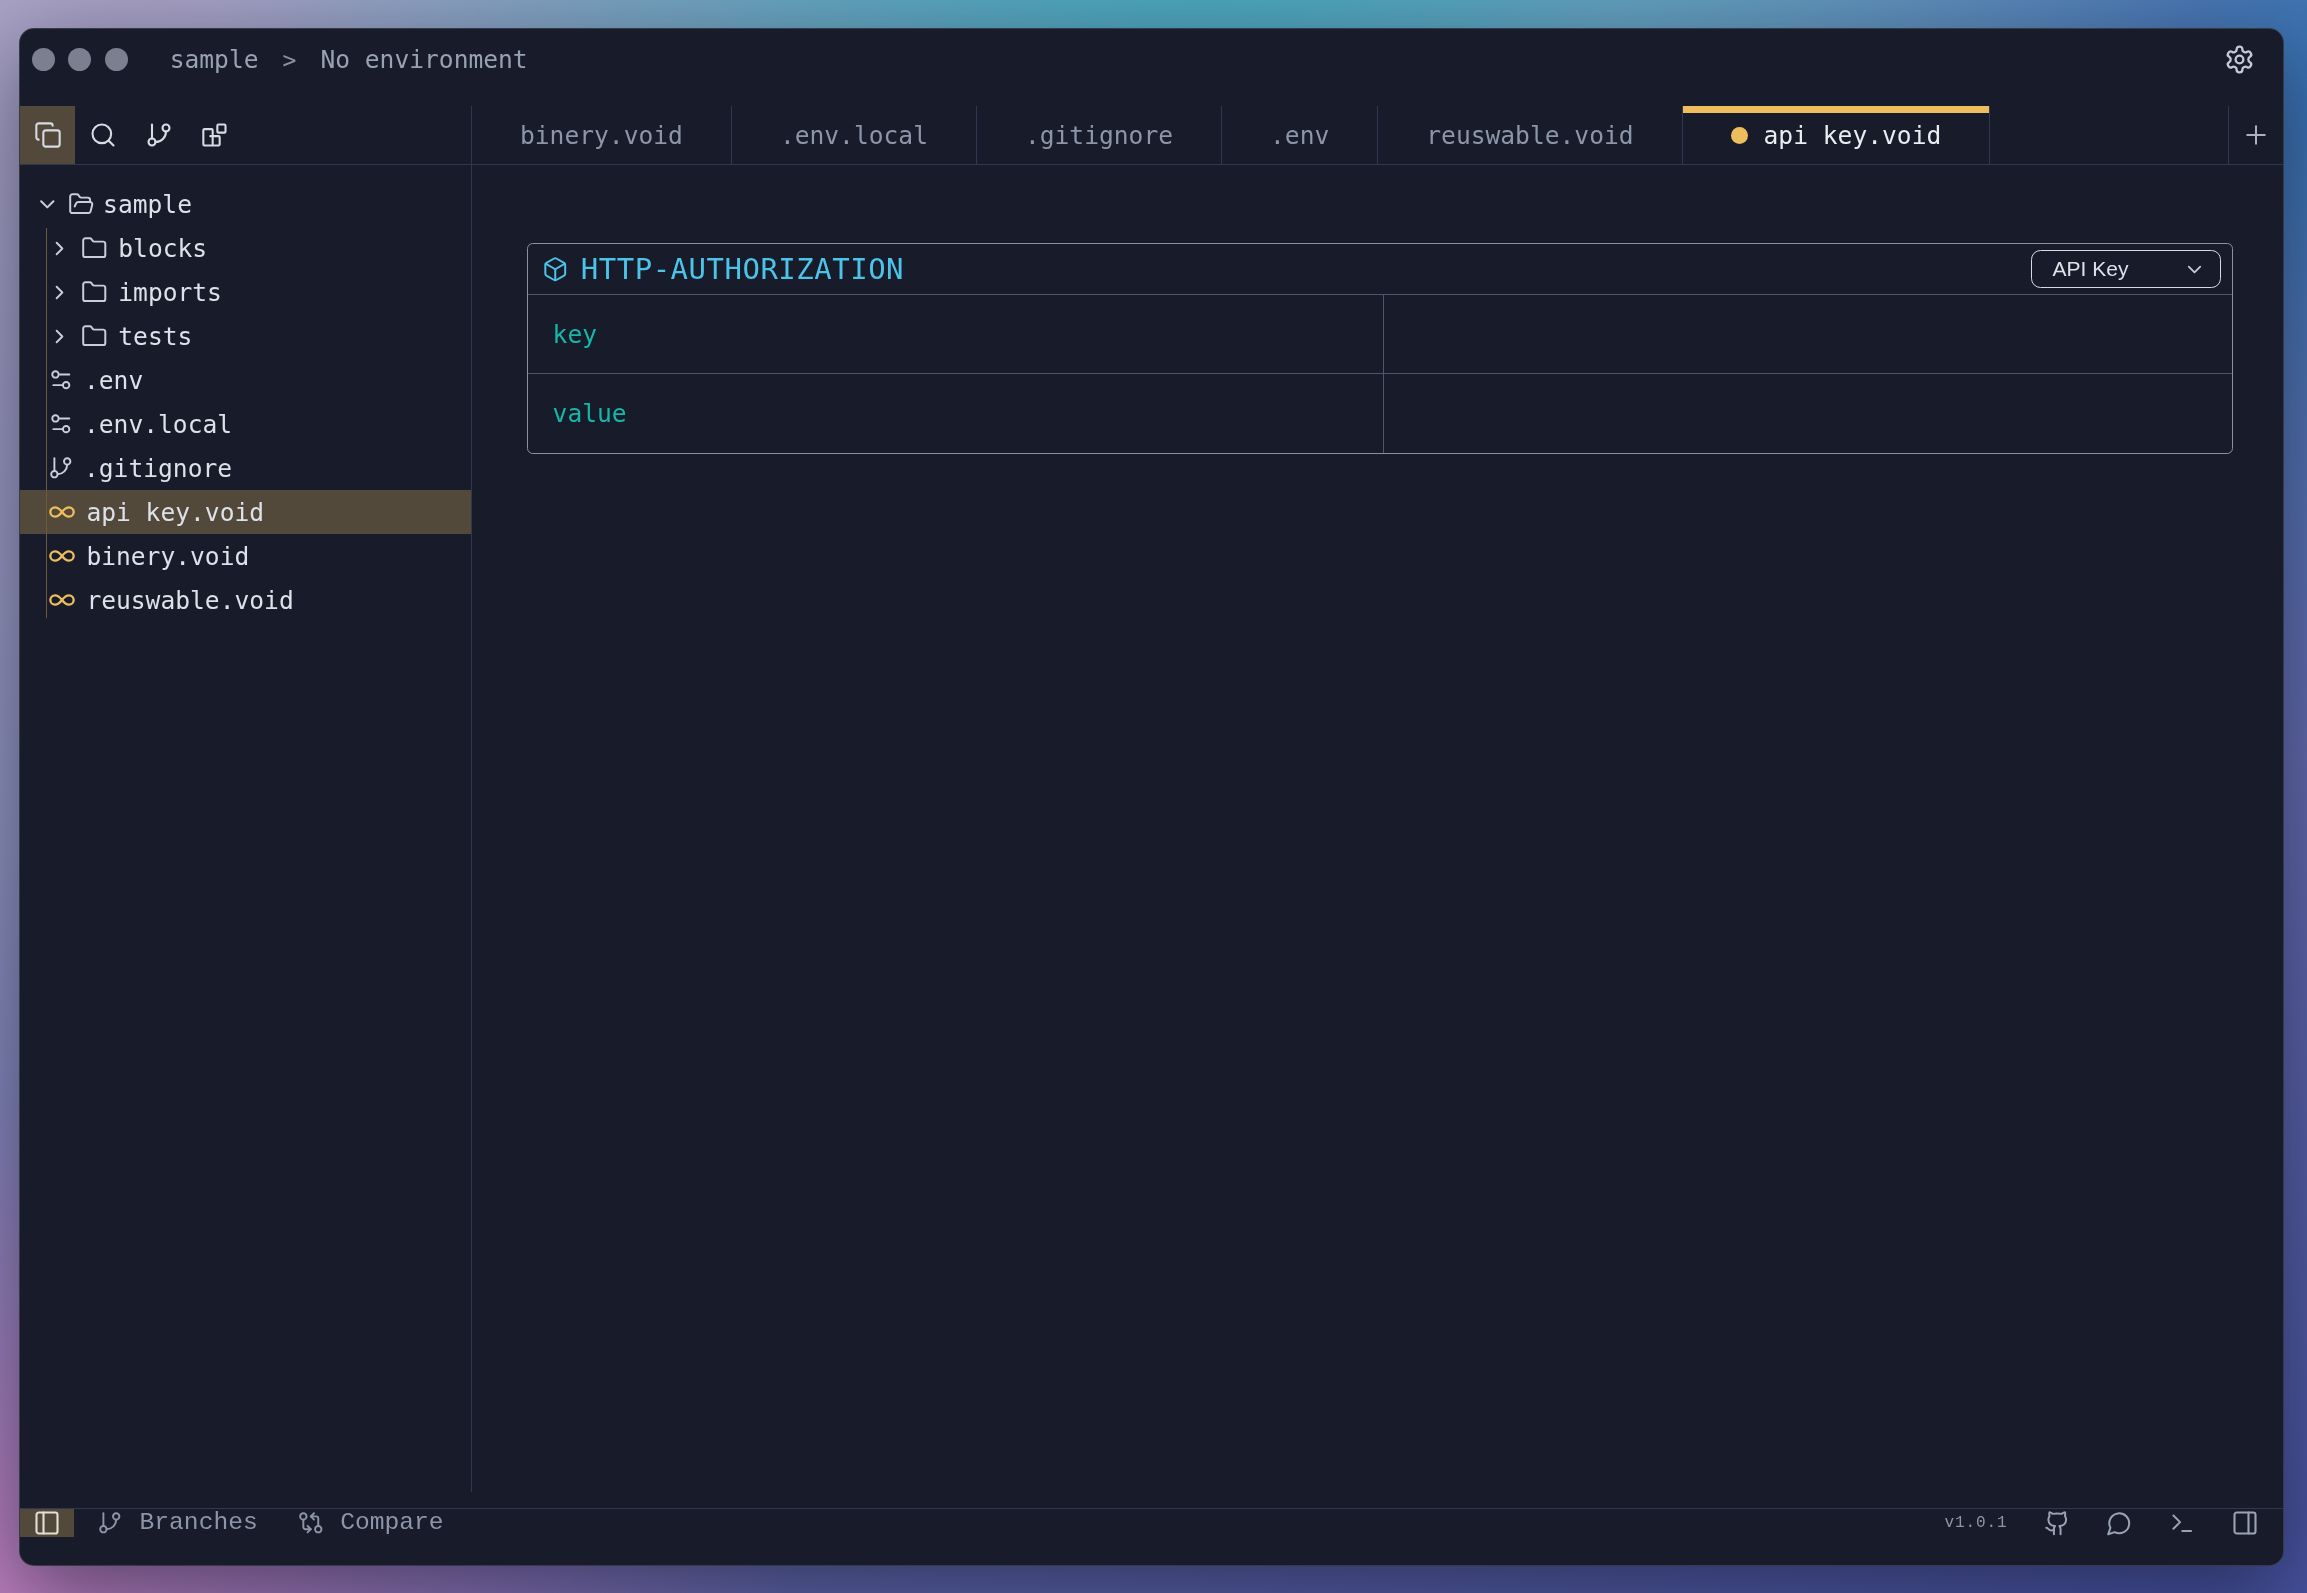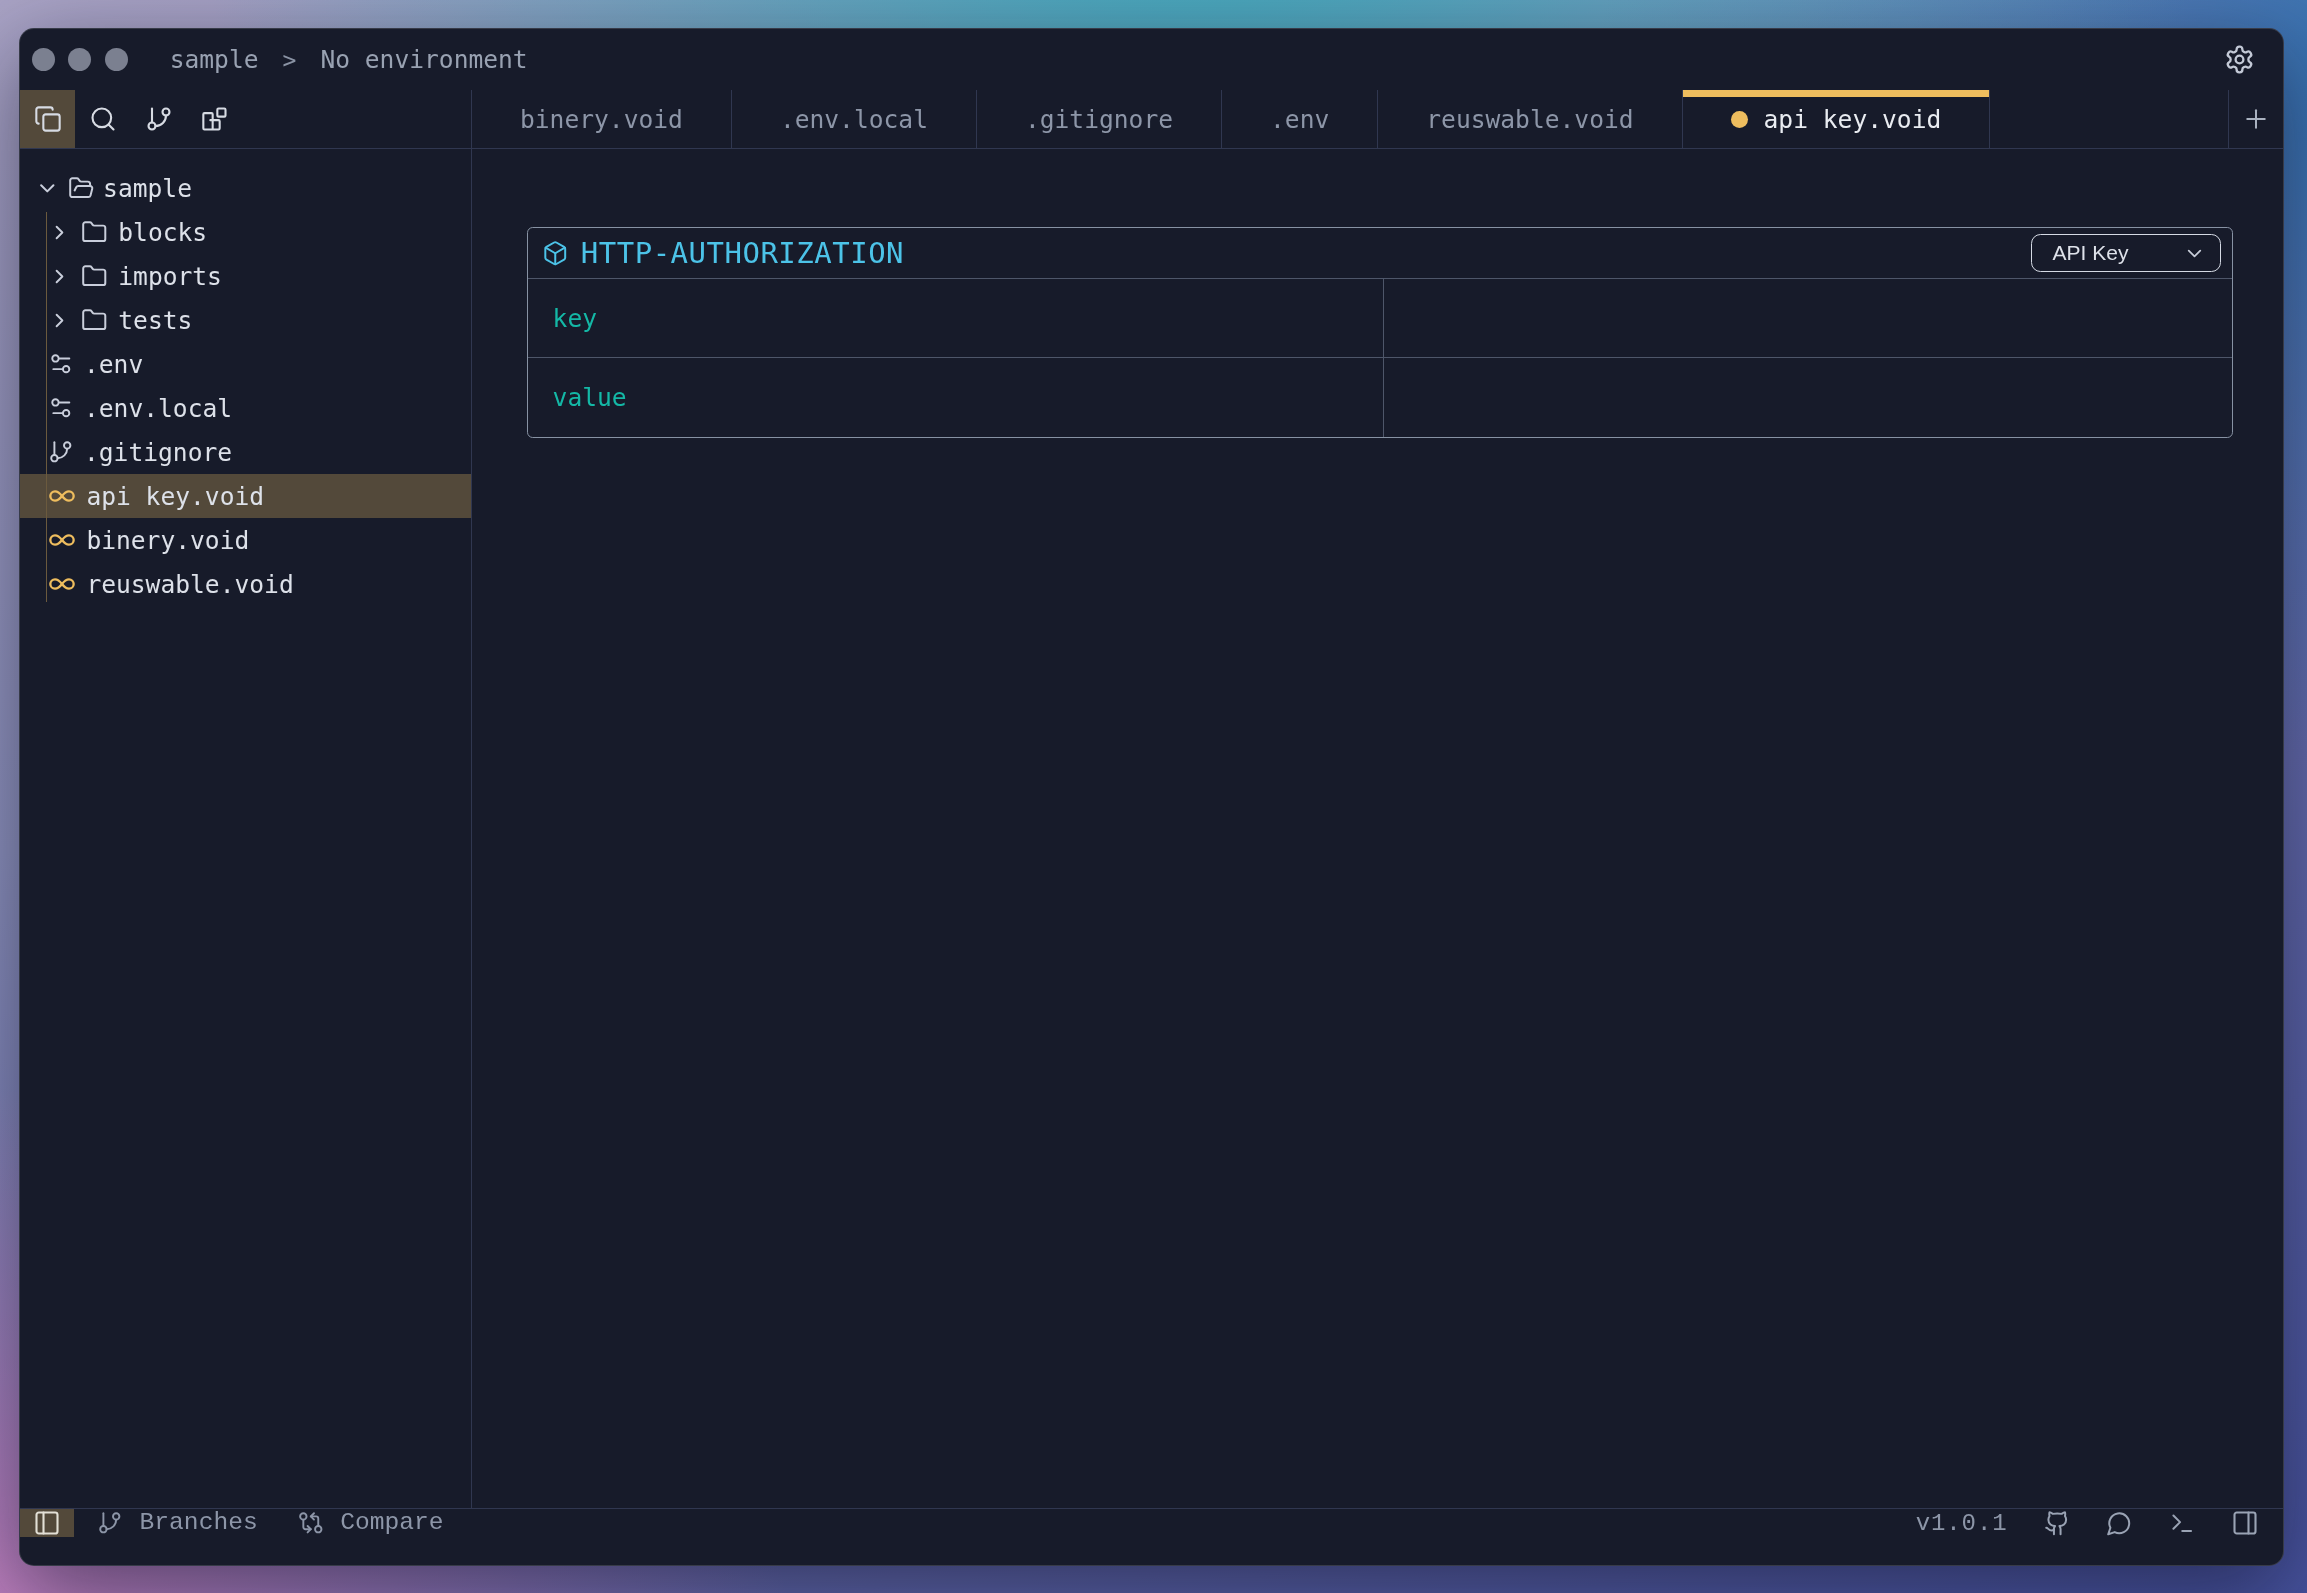--- a/index.html
+++ b/index.html
@@ -12,20 +12,21 @@
       radial-gradient(58% 70% at 104% 6%, rgba(44,110,175,0.95) 0%, rgba(44,110,175,0) 60%),
       linear-gradient(155deg, #a9a3c5 0%, #8e93bf 32%, #6a70af 62%, #46529d 100%);
   }
   .window {
     position:absolute; left:19px; top:28px; width:2265px; height:1538px;
     background:#171b2a; border-radius:15px; overflow:hidden;
     border:0.9px solid rgba(255,255,255,0.14);
     box-shadow:0 26.5px 85px rgba(10,10,30,0.5);
     display:flex; flex-direction:column;
     color:#dde1e9;
+    gap:16px;
   }
   
   .titlebar { height:61px; flex:0 0 61px; display:flex; align-items:center; padding:0 28px 0 12.3px; }
   .traffic { display:flex; align-items:center; gap:13.2px; }
   .light { width:23px; height:23px; border-radius:50%; background:#7b8090; }
   .crumbs { display:flex; align-items:center; margin-left:42px; gap:24px; font-size:24.6px; color:#99a2b2; }
   .crumb-sep { color:#8a93a4; font-size:23px; }
   .titlebar .spacer { flex:1; }
   .icon-btn { display:flex; align-items:center; justify-content:center; color:#c3c9d6; background:none; border:none; cursor:pointer; }
   
@@ -65,21 +66,21 @@
   .auth-row { display:grid; grid-template-columns:50.2% 1fr; height:79px; border-bottom:1.9px solid #4e5669; }
   .auth-row:last-child { border-bottom:none; }
   .cell { display:flex; align-items:center; padding-left:24.6px; font-size:24.6px; color:#14b8a6; }
   .cell.val { border-left:1.9px solid #4e5669; }
   
   .statusbar { height:57px; flex:0 0 57px; border-top:1.9px solid #303750; display:flex; align-items:flex-start; font-size:24.6px; color:#8d96a8; padding-right:24px;font-family:Liberation Mono, monospace; }
   .toggle-cell { width:54px; flex:0 0 54px; background:#53493a; display:flex; align-items:center; justify-content:center; color:#e3e0d6; cursor:pointer; }
   .sb-item { display:flex; align-items:center; gap:17px; margin-left:23px; cursor:pointer; }
   .sb-item + .sb-item { margin-left:40px; }
   .sb-right { margin-left:auto; display:flex; align-items:center; gap:36px; }
-  .version { font-size:24px; color:#8d96a8; letter-spacing:0.9px; }
+  .version { font-size:16px; color:#8d96a8; letter-spacing:0.9px; }
   .sb-icon { display:flex; align-items:center; justify-content:center; color:#9aa3b4; cursor:pointer; background:none; border:none; }
   svg { display:block; }
 </style>
 </head>
 <body>
 
 <div class="window">
 
   <div class="titlebar">
     <div class="traffic">

